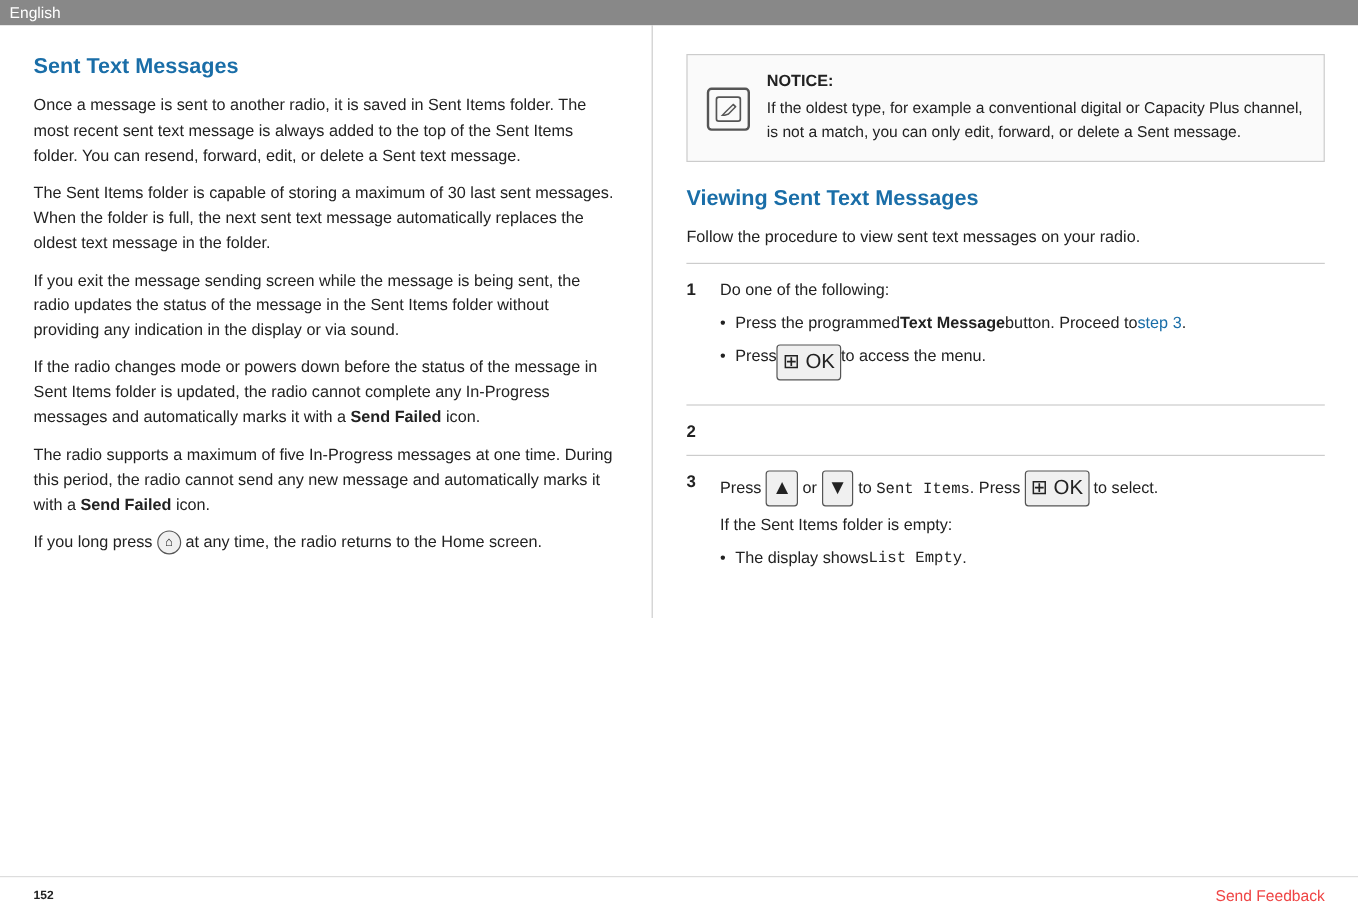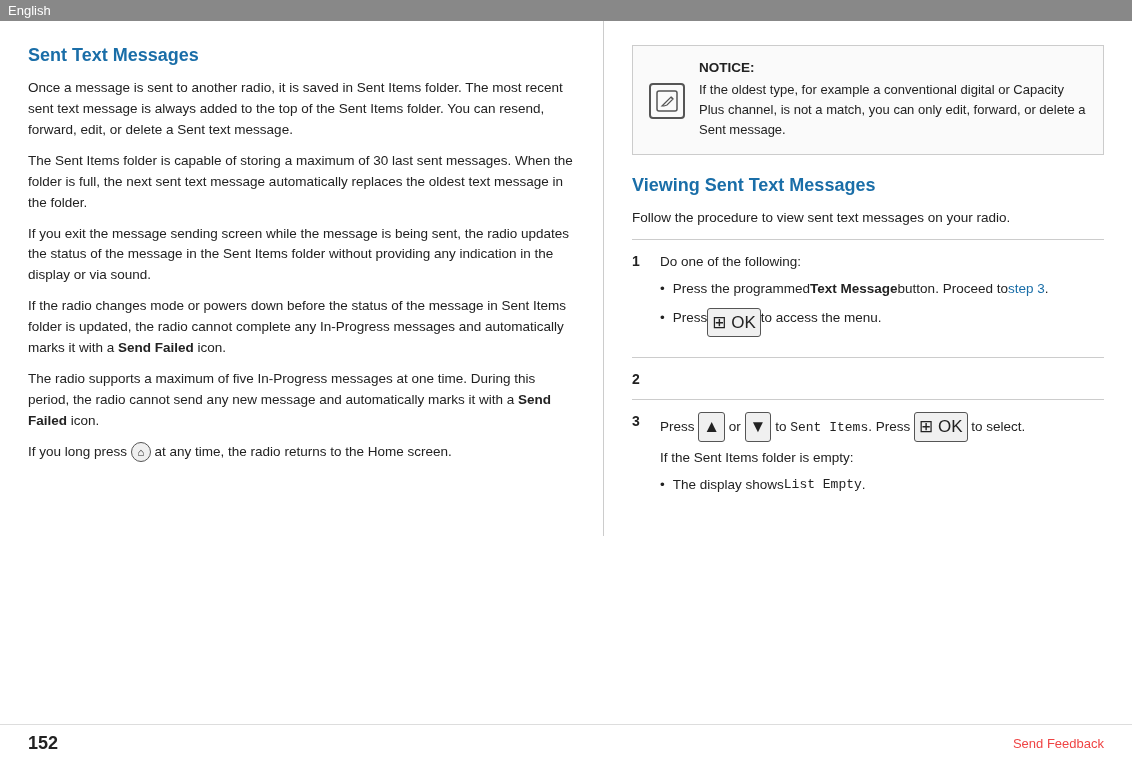--- a/index.html
+++ b/index.html
@@ -25,21 +25,21 @@
     
     #main-layout {
       display: flex;
       flex-direction: row;
       padding: 0;
       width: 100%;
     }
 
     
     #left-col {
-      width: 604px;
+      width: 544px;
       padding: 24px 28px 20px 28px;
       border-right: 1px solid #ccc;
     }
 
     
     #right-col {
       flex: 1;
       padding: 24px 28px 20px 28px;
     }
 
@@ -177,21 +177,21 @@
       padding: 8px 28px 8px 28px;
       border-top: 1px solid #ddd;
       margin-top: auto;
       position: fixed;
       bottom: 0;
       width: 1132px;
       background: #fff;
     }
     #footer .page-num {
       font-weight: bold;
-      font-size: 18px;
+      font-size: 10px;
     }
     #footer .feedback-link {
       color: #ef4444;
       font-size: 13px;
       text-decoration: none;
     }
   </style>
 </head>
 <body>
 

